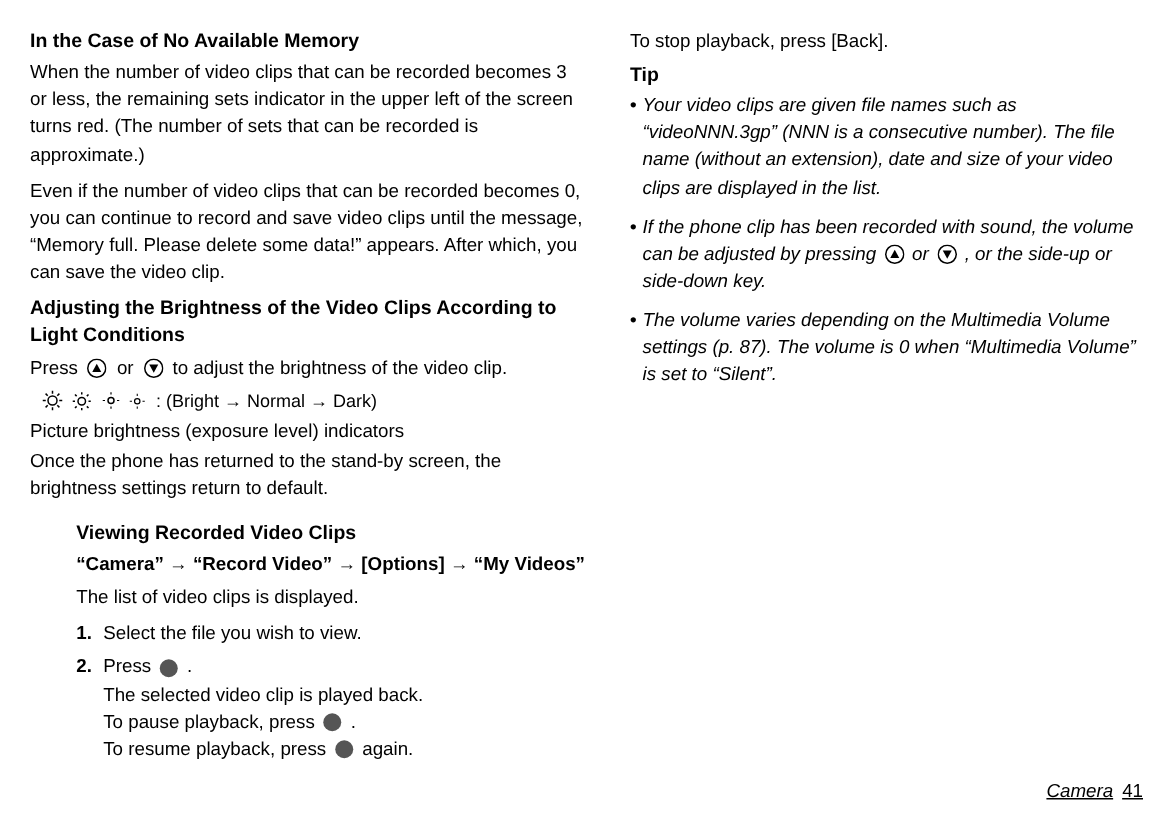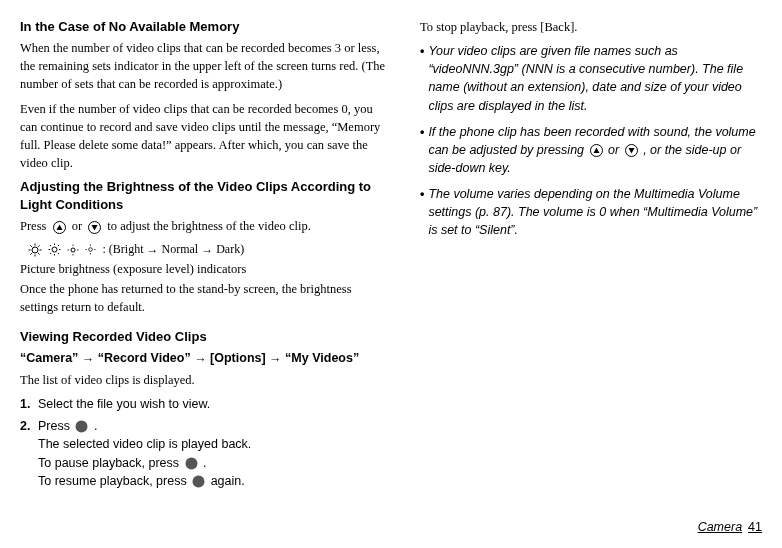--- a/index.html
+++ b/index.html
@@ -21,38 +21,38 @@
       width: 782px;
       height: 548px;
       padding: 18px 20px 18px 20px;
       gap: 30px;
     }
     .left-column {
       flex: 0 0 370px;
       display: flex;
       flex-direction: column;
       gap: 0;
+      align-items: flex-end;
     }
     .right-column {
       flex: 1;
       display: flex;
       flex-direction: column;
       gap: 0;
     }
     .section-heading {
       font-weight: bold;
       font-size: 13px;
       margin-bottom: 3px;
       line-height: 1.4;
     }
     p {
       font-size: 12.5px;
       line-height: 1.45;
       margin-bottom: 6px;
-      font-family: Liberation Serif, serif;
     }
     .numbered-list {
       margin-left: 0;
       margin-bottom: 6px;
     }
     .numbered-item {
       display: flex;
       gap: 4px;
       margin-bottom: 4px;
       font-size: 12.5px;
@@ -245,20 +245,21 @@
           </span>
         </div>
       </div>
     </div>
   </div>
 
   <div class="right-column">
     <p>To stop playback, press [Back].</p>
 
     <div class="tip-section">
+      <div class="tip-heading">Tip</div>
       <ul class="bullet-list">
 
         <li class="bullet-item">
           <span class="bullet-dot">•</span>
           <span>Your video clips are given file names such as “videoNNN.3gp” (NNN is a consecutive number). The file name (without an extension), date and size of your video clips are displayed in the list.</span>
         </li>
 
         <li class="bullet-item">
           <span class="bullet-dot">•</span>
           <span>

